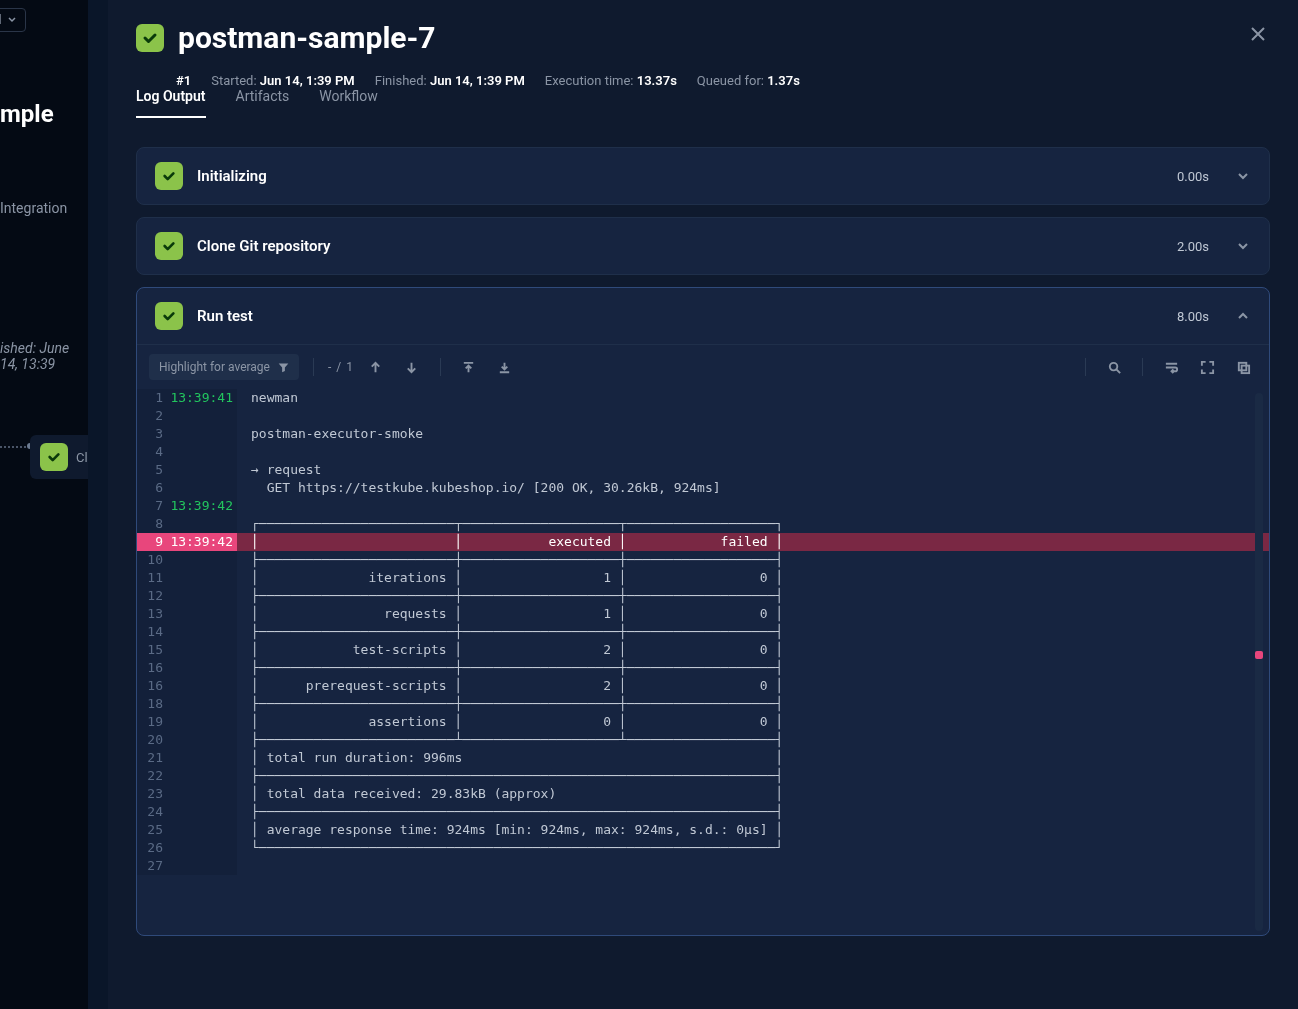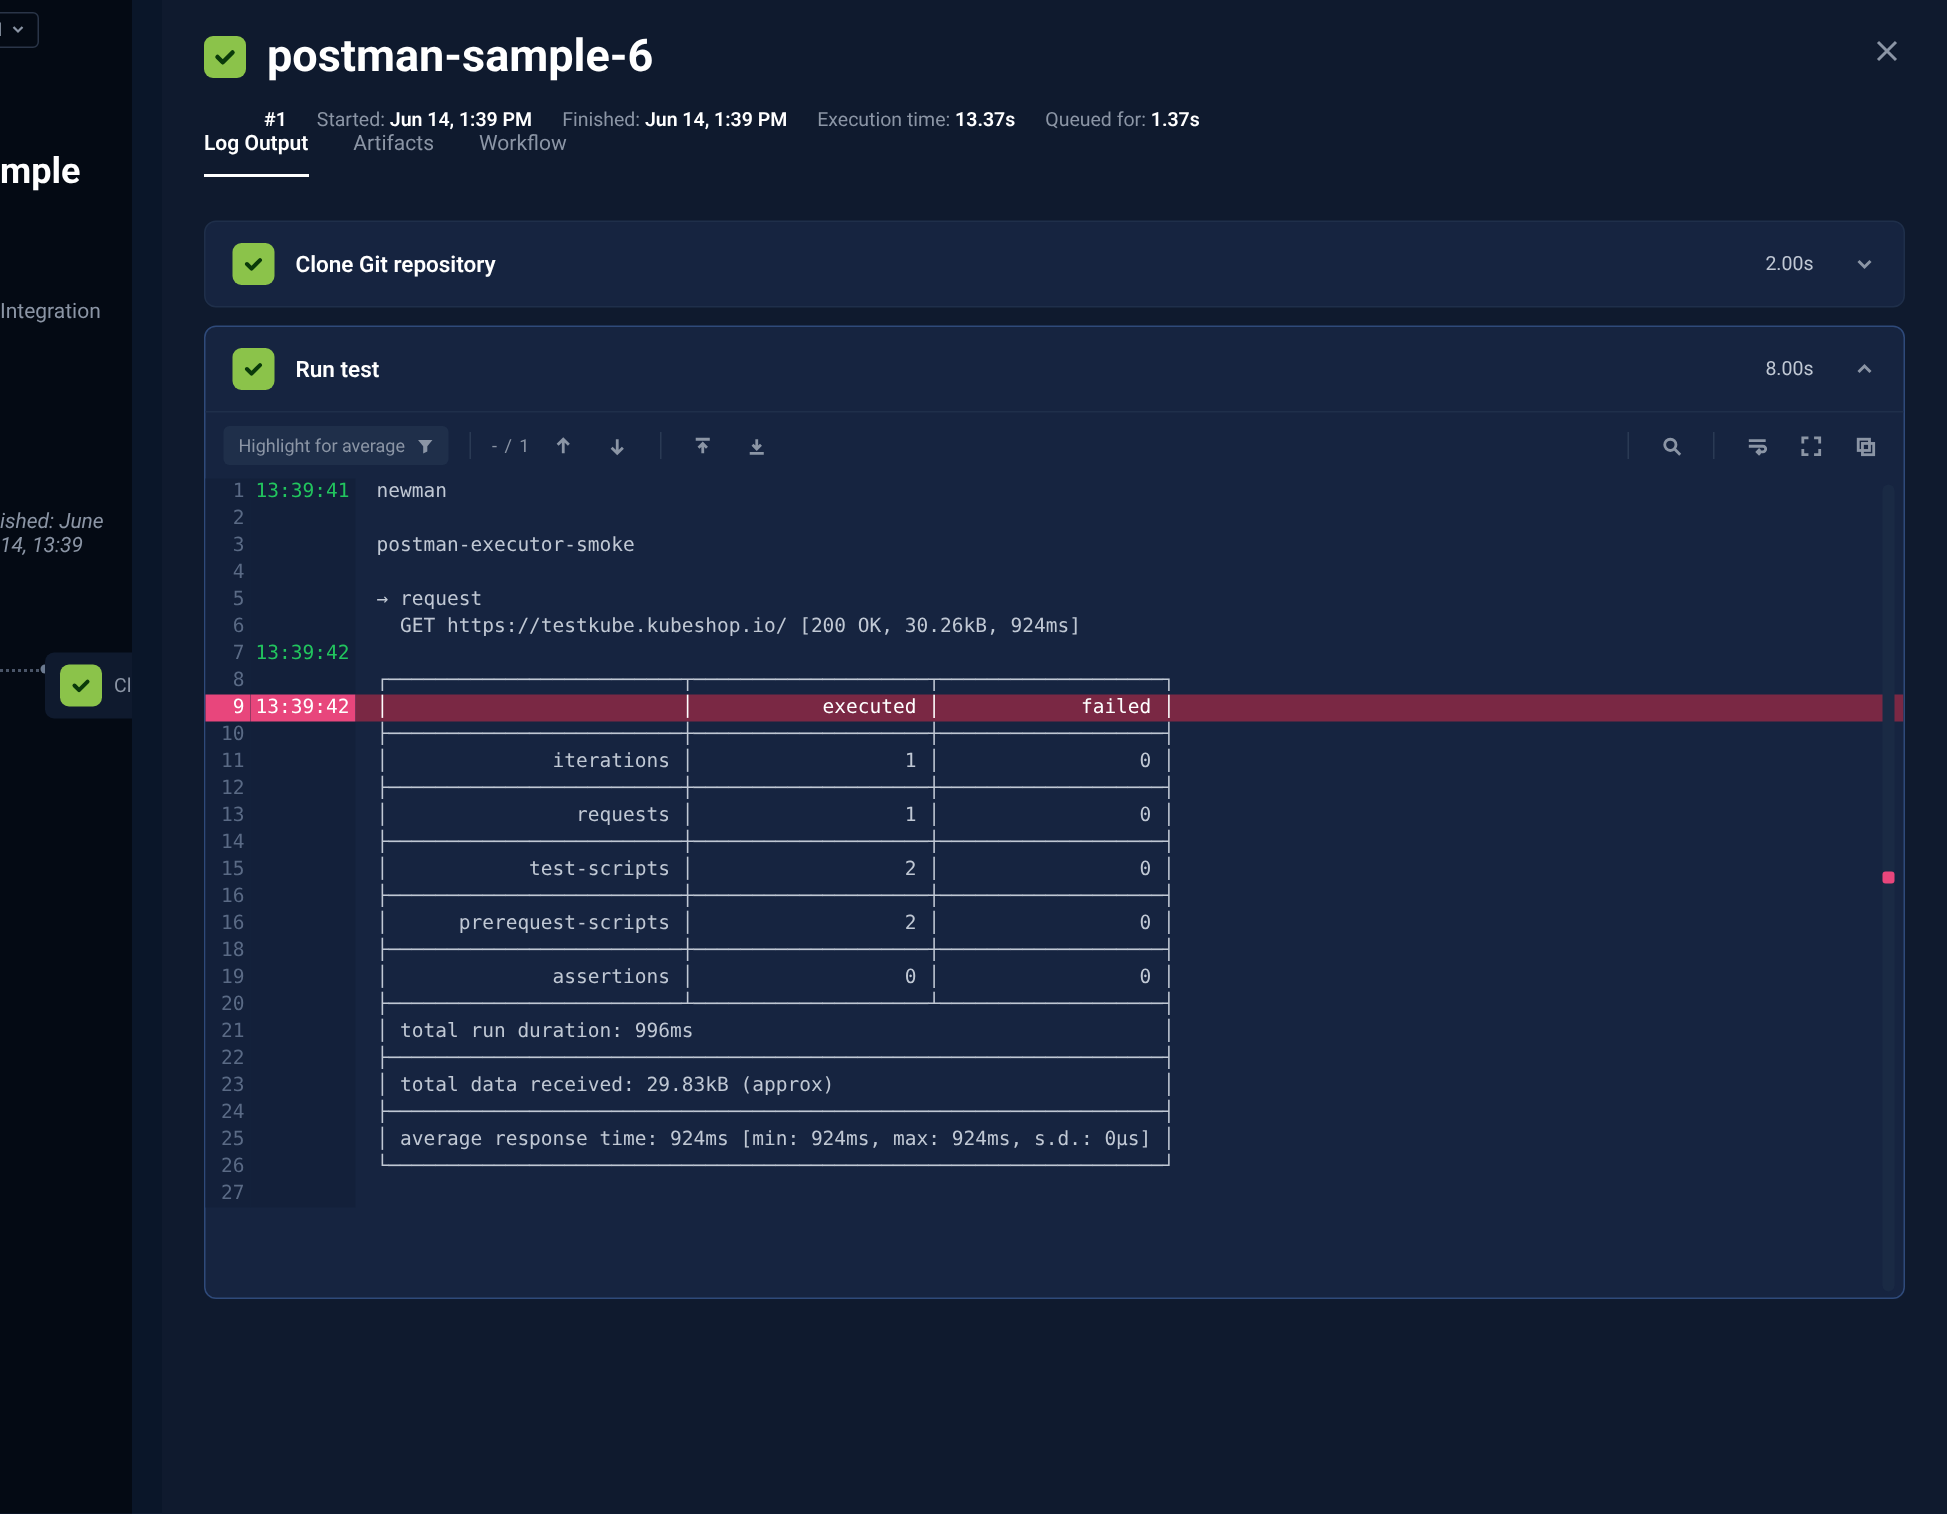--- a/index.html
+++ b/index.html
@@ -145,21 +145,21 @@
 </div>
 
 <div class="modal">
   <div class="modal-header">
     <div class="title-row">
       <div class="status-icon-lg">
         <svg width="16" height="16" viewBox="0 0 16 16">
             <path class="check-svg" d="M3 8 L6.5 11.5 L13 5"></path>
           </svg>
       </div>
-      <h1 class="title">postman-sample-6</h1>
+      <h1 class="title">postman-sample-7</h1>
     </div>
     <div class="close-btn">
       <svg viewBox="0 0 24 24">
           <path d="M6 6 L18 18 M6 18 L18 6"></path>
         </svg>
     </div>
     <div class="meta-row">
       <div class="meta-item"><strong>#1</strong></div>
       <div class="meta-item"><span>Started:</span> <strong>Jun 14, 1:39 PM</strong></div>
       <div class="meta-item"><span>Finished:</span> <strong>Jun 14, 1:39 PM</strong></div>
@@ -168,20 +168,34 @@
     </div>
     <div class="tabs">
       <div class="tab active">Log Output</div>
       <div class="tab">Artifacts</div>
       <div class="tab">Workflow</div>
     </div>
   </div>
 
   <div class="steps">
 
+    <div class="step">
+      <div class="step-header">
+        <div class="status-icon-sm">
+          <svg width="14" height="14" viewBox="0 0 16 16">
+              <path class="check-svg" d="M3 8 L6.5 11.5 L13 5"></path>
+            </svg>
+        </div>
+        <div class="step-title">Initializing</div>
+        <div class="step-duration">0.00s</div>
+        <svg class="chevron" viewBox="0 0 16 16">
+            <path d="M4 6 L8 10 L12 6"></path>
+          </svg>
+      </div>
+    </div>
 
     <div class="step">
       <div class="step-header">
         <div class="status-icon-sm">
           <svg width="14" height="14" viewBox="0 0 16 16">
               <path class="check-svg" d="M3 8 L6.5 11.5 L13 5"></path>
             </svg>
         </div>
         <div class="step-title">Clone Git repository</div>
         <div class="step-duration">2.00s</div>

